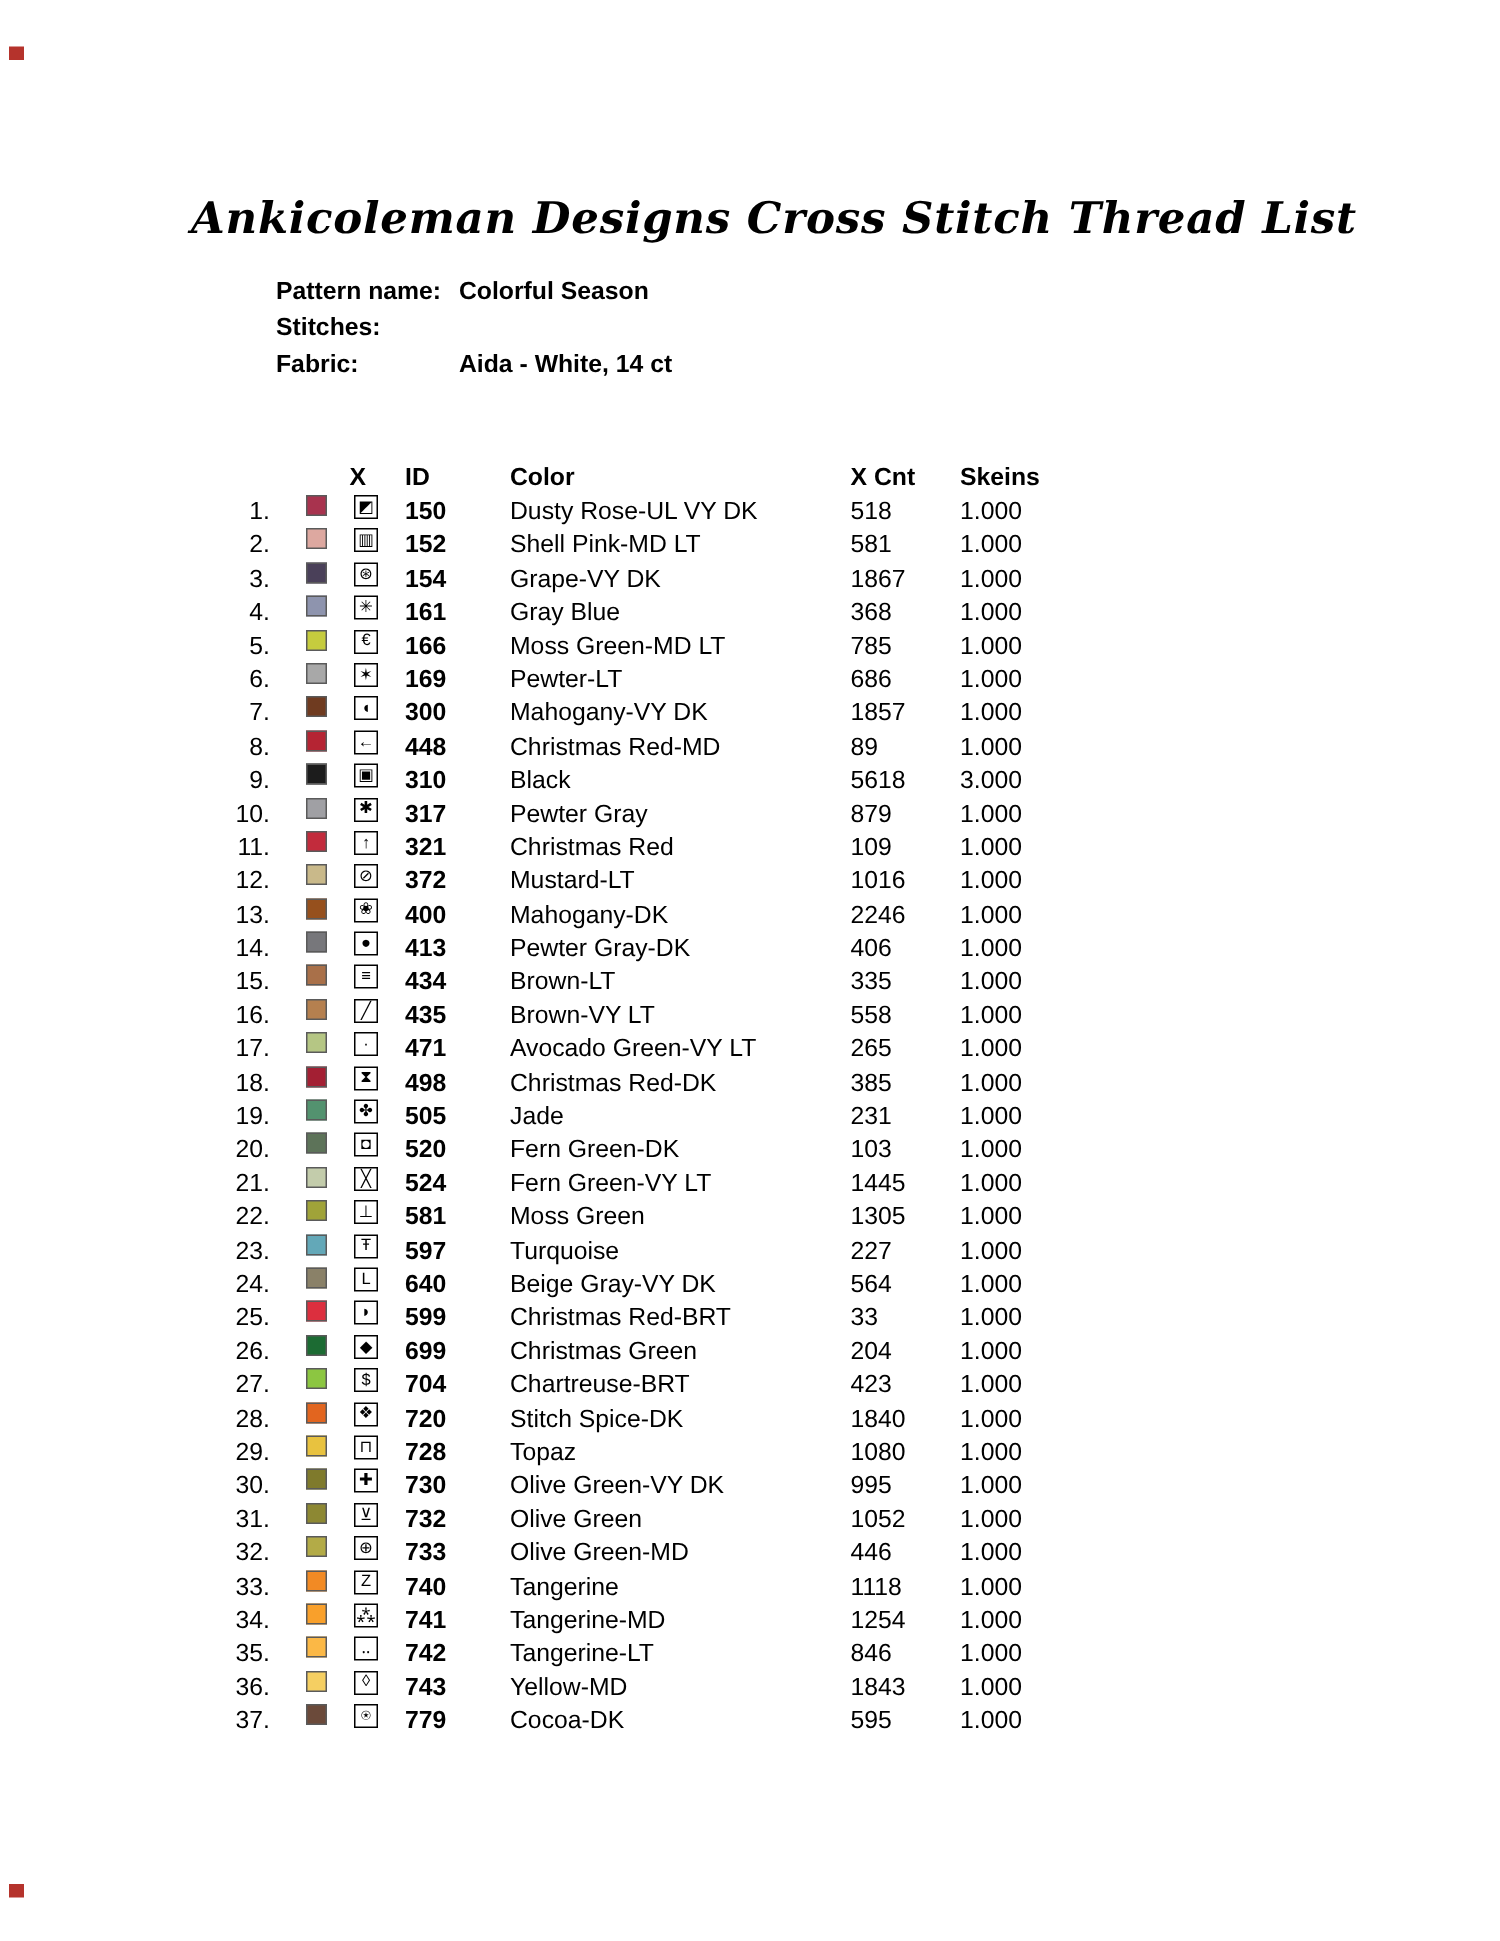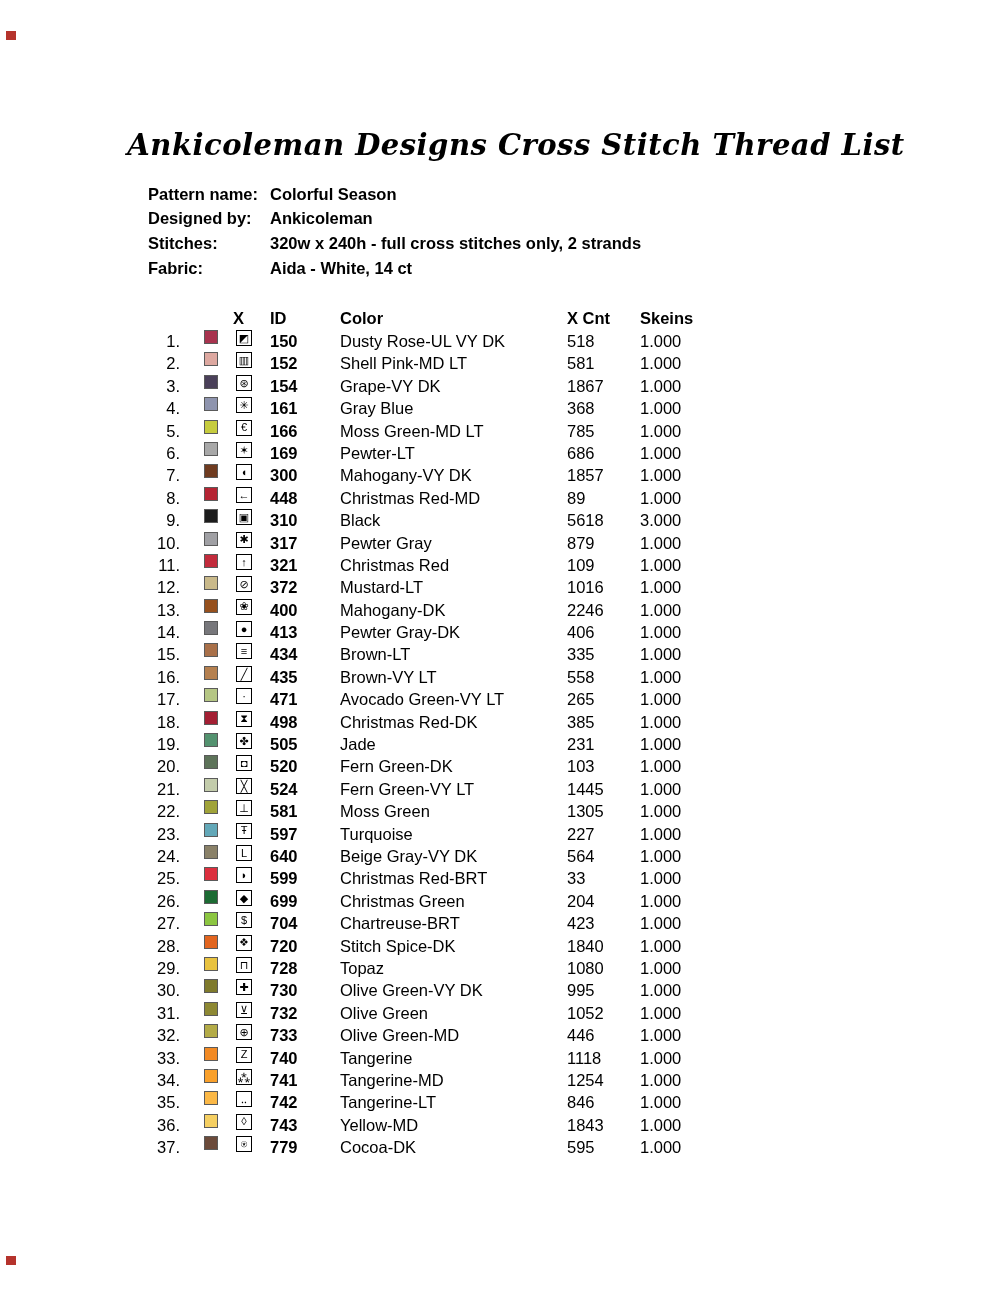--- a/index.html
+++ b/index.html
@@ -35,21 +35,21 @@
     letter-spacing: 0.5px;
   }
   .info {
     position: absolute;
     left: 148px;
     top: 182px;
     font-size: 16.5px;
     font-weight: bold;
   }
   .info-row { display: flex; height: 24.6px; align-items: center; }
-  .info-label { width: 122px; flex: 0 0 122px; }
+  .info-label { width: 122px; flex: 0 0 122px; margin-left: 36px; }
   .info-value { white-space: nowrap; }
   .table {
     position: absolute;
     left: 148px;
     top: 306px;
     width: 620px;
     font-size: 16.5px;
   }
   .thead { position: relative; height: 24px; font-weight: bold; }
   .thead span { position: absolute; top: 0; line-height: 24px; }
@@ -104,26 +104,21 @@
   <div class="corner-mark bottom" style="background: rgb(181, 51, 44);"></div>
 
   <h1 class="title">Ankicoleman Designs Cross Stitch Thread List</h1>
 
   <div class="info">
     <div class="info-row">
       <span class="info-label">Pattern name:</span>
       <span class="info-value">Colorful Season</span>
     </div>
     <div class="info-row">
-      <span class="info-label">Designed by:</span>
-      <span class="info-value">Ankicoleman</span>
-    </div>
-    <div class="info-row">
       <span class="info-label">Stitches:</span>
-      <span class="info-value">320w x 240h - full cross stitches only, 2 strands</span>
     </div>
     <div class="info-row">
       <span class="info-label">Fabric:</span>
       <span class="info-value">Aida - White, 14 ct</span>
     </div>
   </div>
 
   <div class="table">
     <div class="thead">
       <span class="h-x">X</span>

